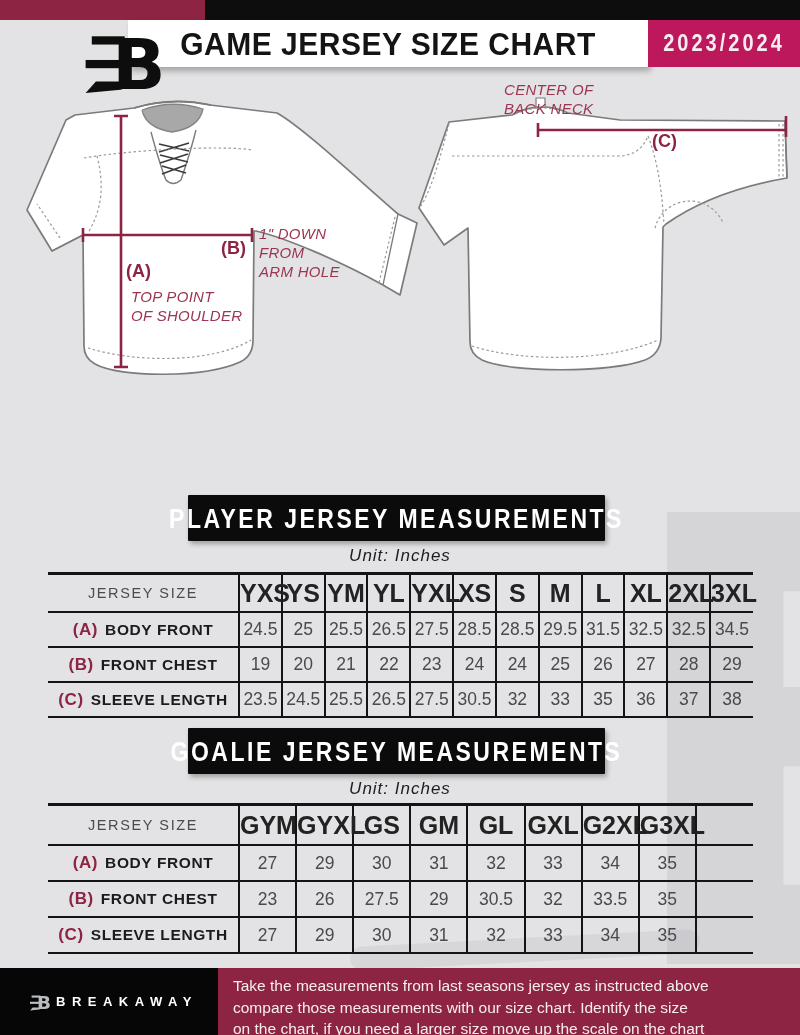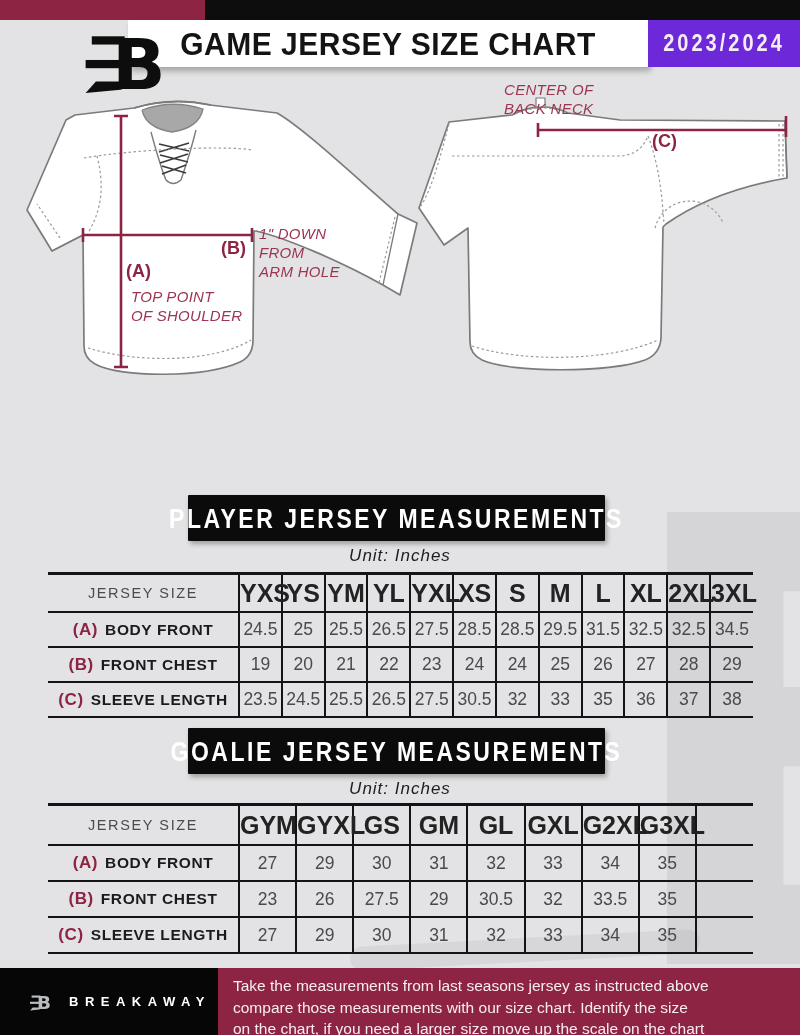--- a/index.html
+++ b/index.html
@@ -27,21 +27,21 @@
   .strip-black{left:205px;top:0;width:595px;height:20px;background:#0d0d0d;z-index:2;}
   .brand-logo{left:84px;top:25px;width:102px;height:72px;z-index:3;}
   .title-box{
     left:128px;top:20px;width:520px;height:47px;background:#ffffff;z-index:2;
     display:flex;align-items:center;justify-content:center;
     box-shadow:3px 4px 6px rgba(0,0,0,0.28);
   }
   .title-text{font-size:30px;font-weight:bold;letter-spacing:.5px;color:#141414;
     display:inline-block;transform:scaleY(1.05);}
   .season-badge{
-    left:648px;top:20px;width:152px;height:47px;background:#6d28d9;z-index:2;
+    left:648px;top:20px;width:152px;height:47px;background:#be185d;z-index:2;
     display:flex;align-items:center;justify-content:center;
   }
   .season-text{color:#f5eef1;font-size:20px;font-weight:bold;letter-spacing:3px;
     display:inline-block;transform:scaleY(1.15);}
 
   
   .diagram-svg{left:0;top:88px;z-index:1;}
   .diag-note{font-style:italic;color:#9c3551;font-size:15px;line-height:1.28;z-index:2;letter-spacing:.3px;}
   .diag-key{font-weight:bold;color:#8e2443;font-size:18px;z-index:2;}
 
@@ -87,21 +87,21 @@
   .corner-th{width:190px;font-weight:normal;color:#4b4b4b;font-size:14.5px;letter-spacing:1.6px;}
   .size-th{font-size:25px;font-weight:bold;color:#222222;}
   .val-cell{font-size:17.5px;color:#4a4a4a;}
   .label-cell{font-size:15.5px;font-weight:bold;color:#1b1b1b;letter-spacing:.6px;}
   .row-key{color:#8e2443;font-weight:bold;font-size:17px;margin-right:7px;}
 
   
   .footer{left:0;top:968px;width:800px;height:67px;background:#8e2443;z-index:2;}
   .footer-black{
     position:absolute;left:0;top:0;width:218px;height:67px;background:#060606;
-    display:flex;align-items:center;padding-left:30px;box-sizing:border-box;gap:13px;
+    display:flex;align-items:center;padding-left:30px;box-sizing:border-box;
   }
   .footer-brand{color:#ffffff;font-size:13px;font-weight:bold;letter-spacing:6.5px;}
   .footer-note{
     position:absolute;left:233px;top:7px;width:558px;
     color:#f6edf0;font-size:15.5px;line-height:1.4;
   }
 </style>
 </head>
 <body>
 

